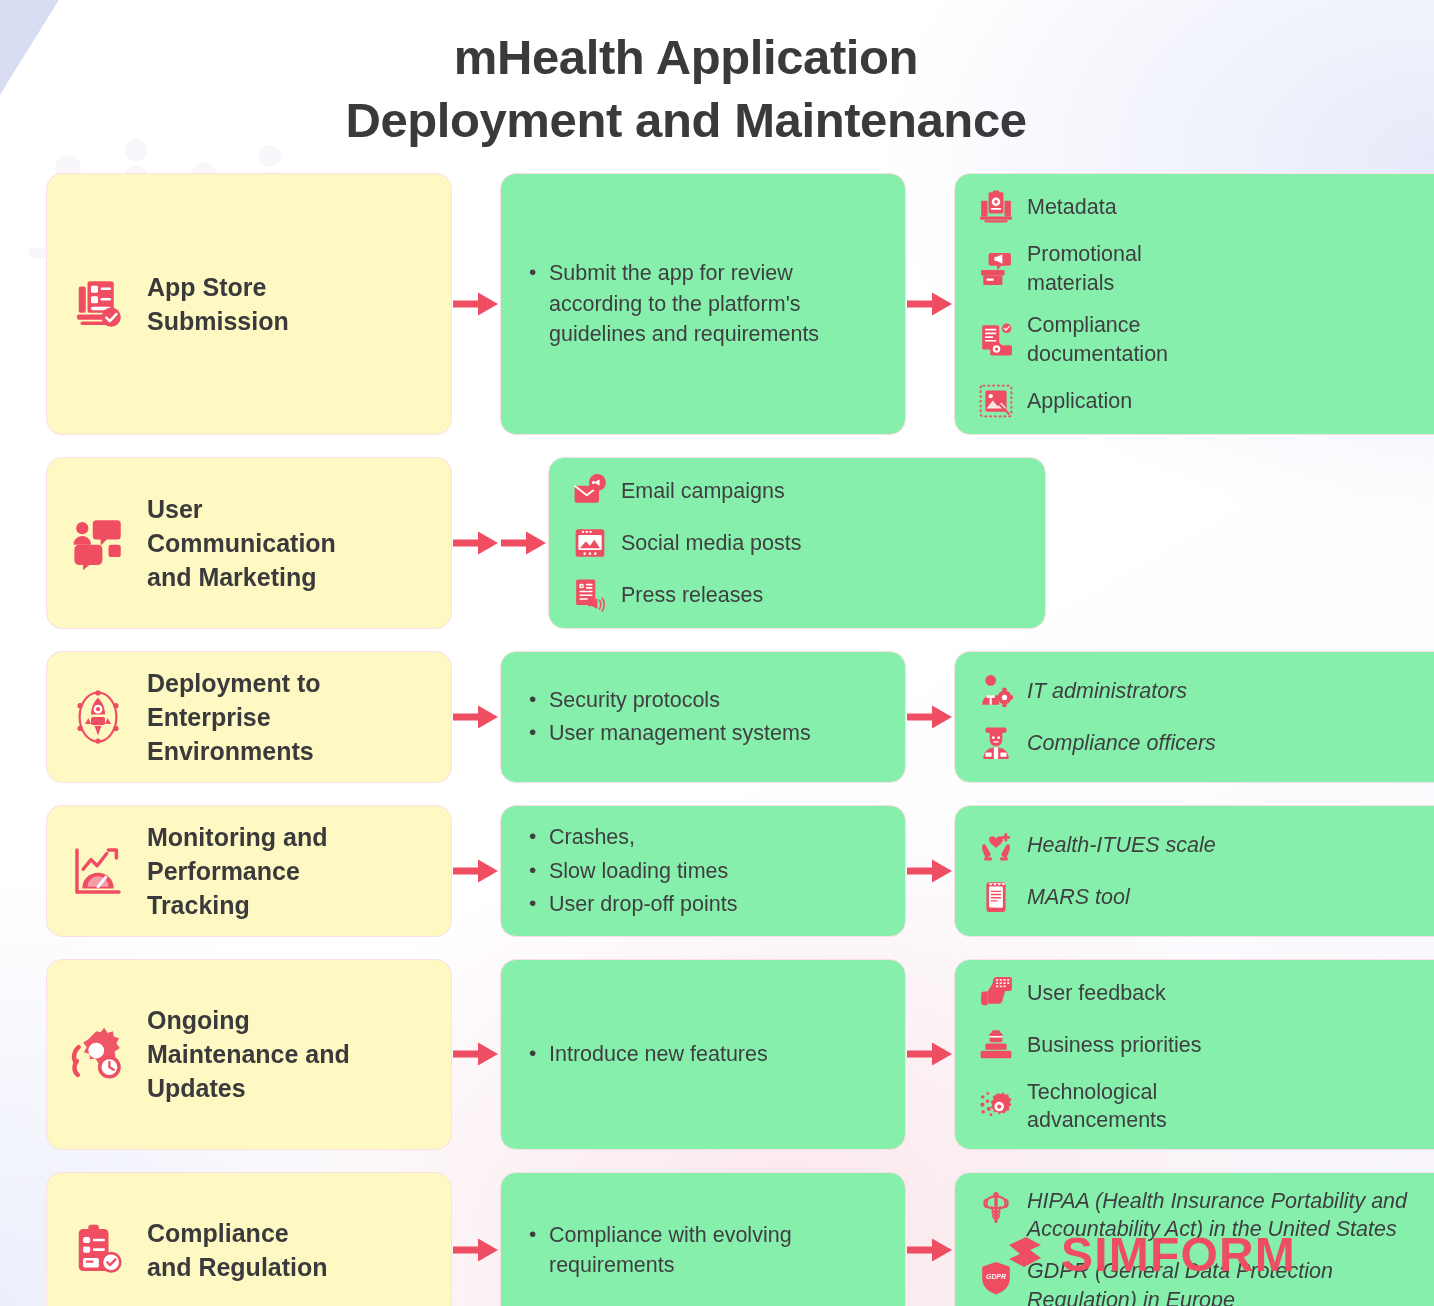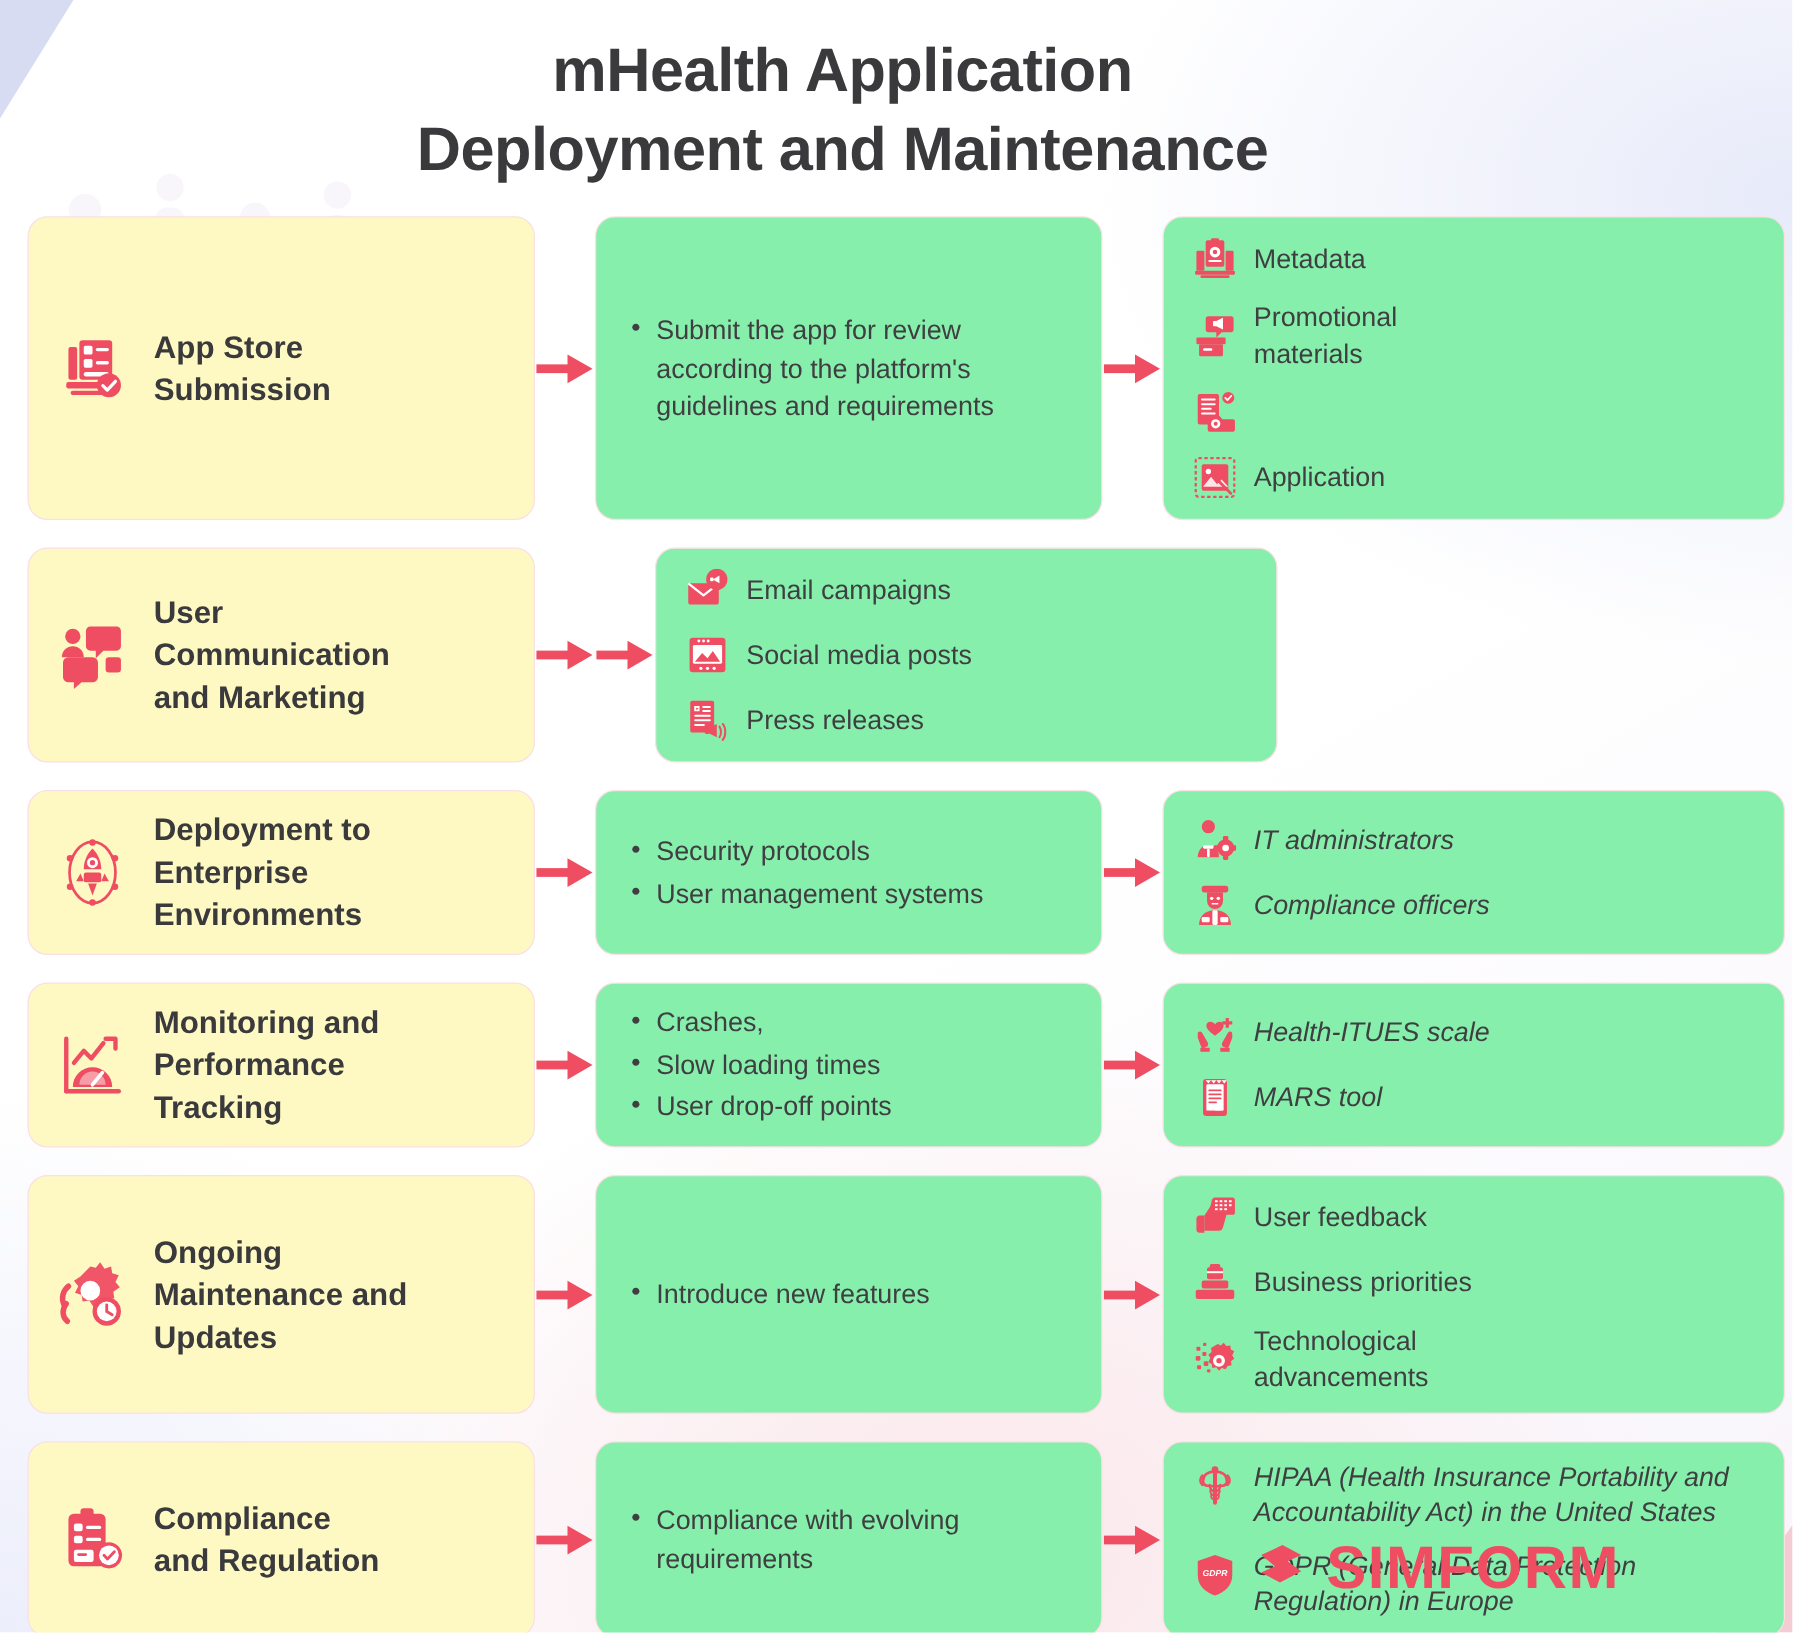--- a/index.html
+++ b/index.html
@@ -34,21 +34,21 @@
     border-left: 62px solid transparent;
   }
   .watermark {
     position: absolute;
     left: 8px; top: 108px;
     width: 330px; height: 210px;
     opacity: .5;
   }
 
   
-  .page { position: relative; z-index: 2; width: 1348px; height: 1306px; }
+  .page { position: relative; z-index: 2; width: 1348px; height: 1306px; padding-left: 24px; }
   .title {
     text-align: center;
     padding-top: 26px;
     font-size: 49px;
     line-height: 1.28;
     font-weight: bold;
     color: #3a3a3c;
     letter-spacing: -0.4px;
   }
 
@@ -233,20 +233,21 @@
                   </svg>
                 </span>
                 <span class="item-label">Promotional materials</span>
               </div>
               <div class="item half">
                 <span class="item-icon">
                   <svg width="34" height="34" viewBox="0 0 64 64" fill="#ef4d62" color="#ef4d62">
                     <use href="#ic-compliance-docs-icon"></use>
                   </svg>
                 </span>
+                <span class="item-label">Compliance documentation</span>
               </div>
               <div class="item half">
                 <span class="item-icon">
                   <svg width="34" height="34" viewBox="0 0 64 64" fill="#ef4d62" color="#ef4d62">
                     <use href="#ic-screenshot-image-icon"></use>
                   </svg>
                 </span>
                 <span class="item-label">Application</span>
               </div>
             </div>

